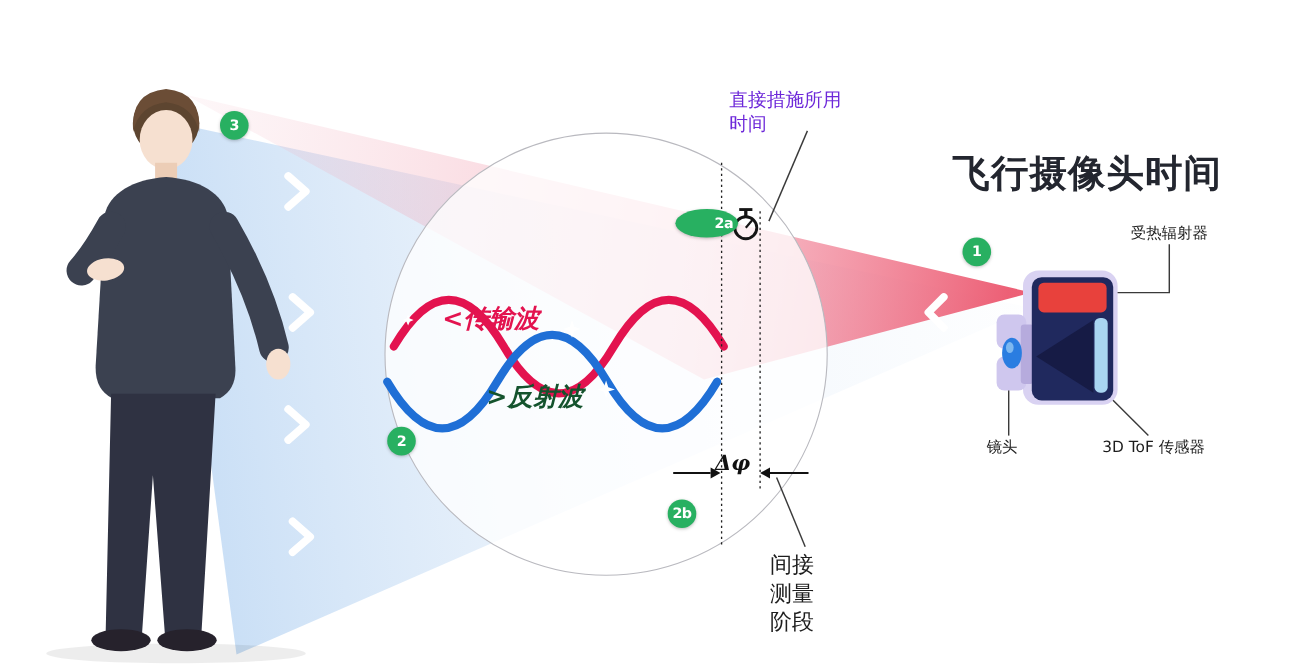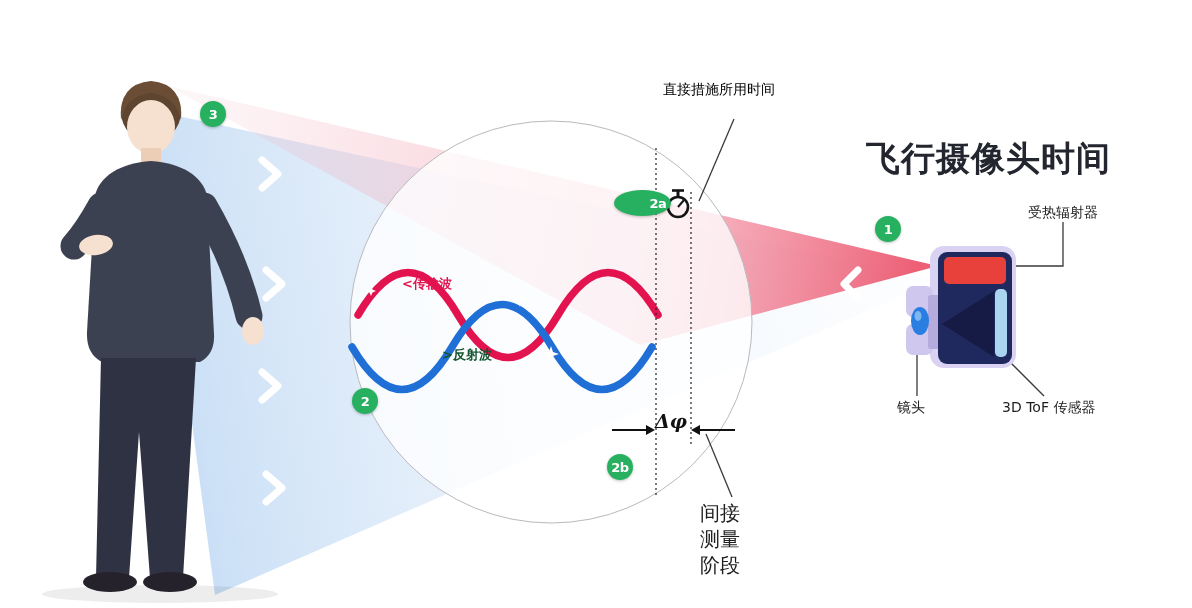--- a/index.html
+++ b/index.html
@@ -5,27 +5,27 @@
   html,body{margin:0;padding:0;background:#fff;}
   .stage{
     position:relative;width:1192px;height:608px;overflow:hidden;background:#ffffff;
     font-family:"DejaVu Sans",sans-serif;color:#23262f;
   }
   .art{position:absolute;left:0;top:0;width:1192px;height:608px;}
   .lbl{position:absolute;line-height:1.3;}
   .title{
     left:866px;top:136px;font-size:34px;font-weight:700;letter-spacing:1px;color:#23262f;
   }
-  .direct-time{left:663px;top:80px;width:114px;font-size:14px;color:#000000;}
+  .direct-time{left:663px;top:80px;width:114px;font-size:17px;color:#6d28d9;}
   .indirect-phase{left:700px;top:500px;width:54px;font-size:20px;color:#1d1d1d;}
-  .wave-label{font-size:13px;font-weight:700;}
+  .wave-label{font-size:23px;font-weight:700;font-style:italic;}
   .transmit{left:402px;top:276px;color:#e3134f;}
   .reflect{left:442px;top:347px;color:#14532d;}
   .delta-phi{
-    left:650px;top:409px;width:42px;text-align:center;
+    left:650px;top:409px;width:42px;
     font-family:"DejaVu Serif",serif;font-style:italic;font-weight:700;font-size:19px;color:#111;
   }
   .cam-label{font-size:14px;color:#1d1d1d;}
   .emitter-label{left:1028px;top:203px;}
   .lens-label{left:897px;top:398px;}
   .sensor-label{left:1002px;top:398px;}
   .badge{
     position:absolute;width:26px;height:26px;border-radius:50%;
     background:#28b061;color:#fff;font-size:13px;font-weight:700;
     display:flex;align-items:center;justify-content:center;

